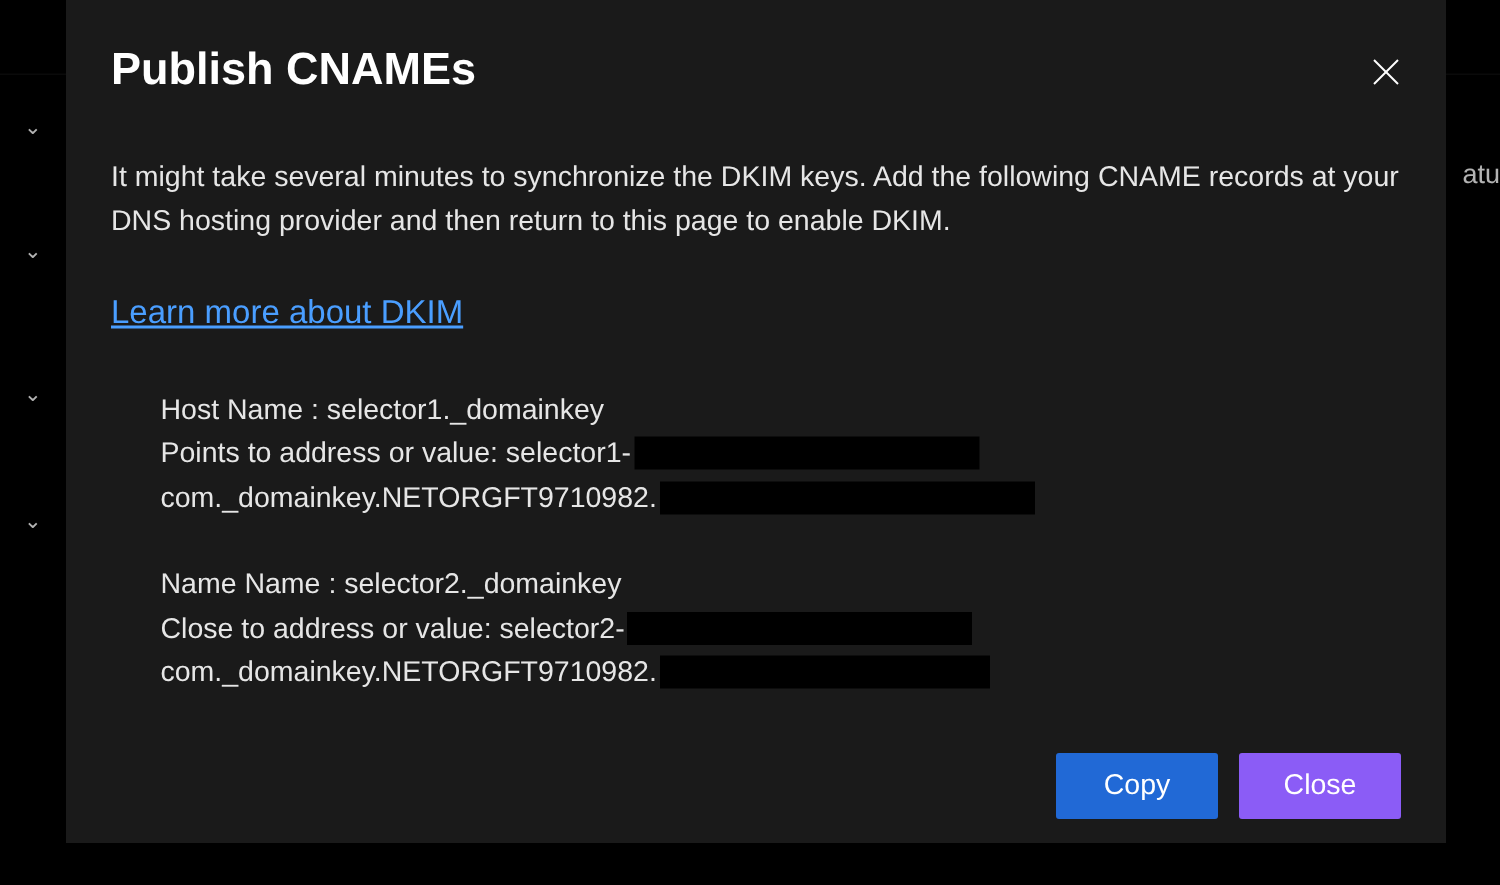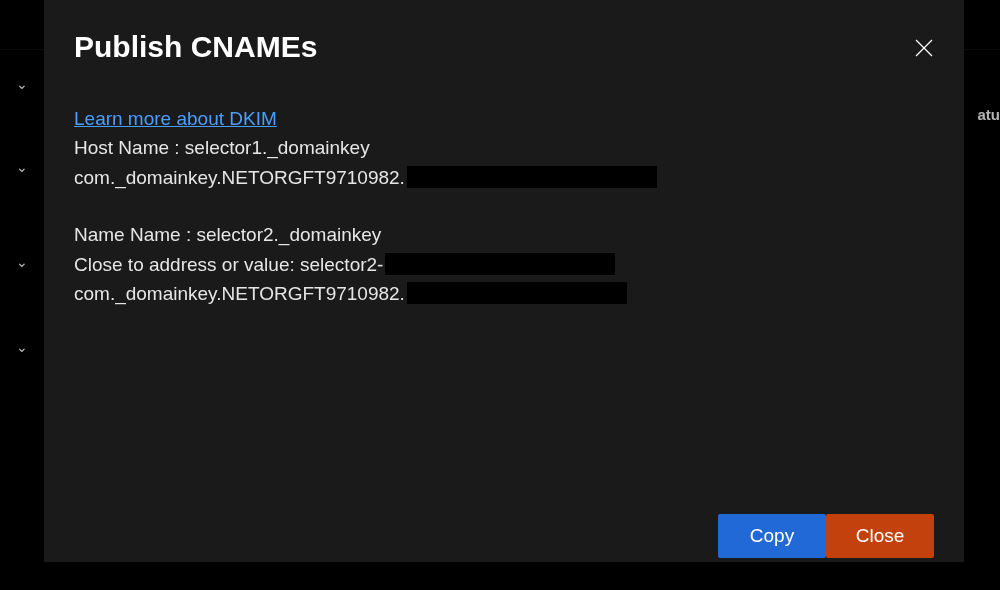--- a/index.html
+++ b/index.html
@@ -28,32 +28,31 @@
       position: absolute;
       left: 16px;
       color: rgba(255,255,255,0.7);
       font-size: 14px;
       user-select: none;
     }
     .bg-text-right {
       position: absolute;
       right: 0;
       color: rgba(255,255,255,0.7);
-      font-size: 15px;
+      font-size: 18px;
       top: 106px;
-      font-weight: bold;
     }
     .modal {
       position: absolute;
       left: 44px;
       top: 0;
       right: 36px;
       bottom: 28px;
       background: #1a1a1a;
-      padding: 30px 30px 4px 30px;
+      padding: 30px 30px 20px 30px;
       display: flex;
       flex-direction: column;
     }
     .modal-header {
       display: flex;
       justify-content: space-between;
       align-items: flex-start;
       margin-bottom: 40px;
     }
     .modal-title {
@@ -83,61 +82,64 @@
       color: #e6e6e6;
     }
     .desc {
       margin-bottom: 28px;
     }
     .learn-link {
       color: #4a9eff;
       text-decoration: underline;
       cursor: pointer;
       display: inline-block;
-      font-size: 19px;
+      margin-bottom: 34px;
+      font-size: 22px;
     }
     .record-block {
       margin-bottom: 28px;
       line-height: 1.55;
       position: relative;
+      margin-left: 33px;
     }
     .record-line {
       white-space: nowrap;
     }
     .redact-inline {
       display: inline-block;
       vertical-align: text-bottom;
       background: #000;
       height: 22px;
       width: 230px;
       margin-left: 2px;
     }
     .modal-footer {
       display: flex;
       justify-content: flex-end;
+      gap: 14px;
       padding-top: 10px;
     }
     .btn {
       min-width: 108px;
       height: 44px;
       border: none;
       font-size: 19px;
       font-family: inherit;
       cursor: pointer;
       display: flex;
       align-items: center;
       justify-content: center;
       border-radius: 2px;
     }
     .btn-primary {
       background: #2169d6;
       color: #fff;
     }
     .btn-secondary {
-      background: #c2410c;
+      background: #8b5cf6;
       color: #fff;
     }
   </style>
 </head>
 <body>
 
 <div class="bg-row" style="top:10px"></div>
 <span class="bg-chevron" style="top:76px">⌄</span>
 <span class="bg-chevron" style="top:159px">⌄</span>
 <span class="bg-chevron" style="top:254px">⌄</span>
@@ -149,25 +151,29 @@
     <h1 class="modal-title">Publish CNAMEs</h1>
     <div class="close-x">
       <svg viewBox="0 0 18 18">
           <line x1="1" y1="1" x2="17" y2="17"></line>
           <line x1="17" y1="1" x2="1" y2="17"></line>
         </svg>
     </div>
   </div>
 
   <div class="modal-body">
+    <p class="desc">It might take several minutes to synchronize the DKIM keys. Add the following CNAME records at your DNS hosting provider and then return to this page to enable DKIM.</p>
 
     <a class="learn-link">Learn more about DKIM</a>
 
     <div class="record-block">
       <div class="record-line">Host Name : selector1._domainkey</div>
+      <div class="record-line">
+        <span>Points to address or value: selector1-</span><span class="redact-inline"></span>
+      </div>
       <div class="record-line">
         <span>com._domainkey.NETORGFT9710982.</span><span class="redact-inline" style="width:250px"></span>
       </div>
     </div>
 
     <div class="record-block">
       <div class="record-line">Name Name : selector2._domainkey</div>
       <div class="record-line">
         <span>Close to address or value: selector2-</span><span class="redact-inline"></span>
       </div>

